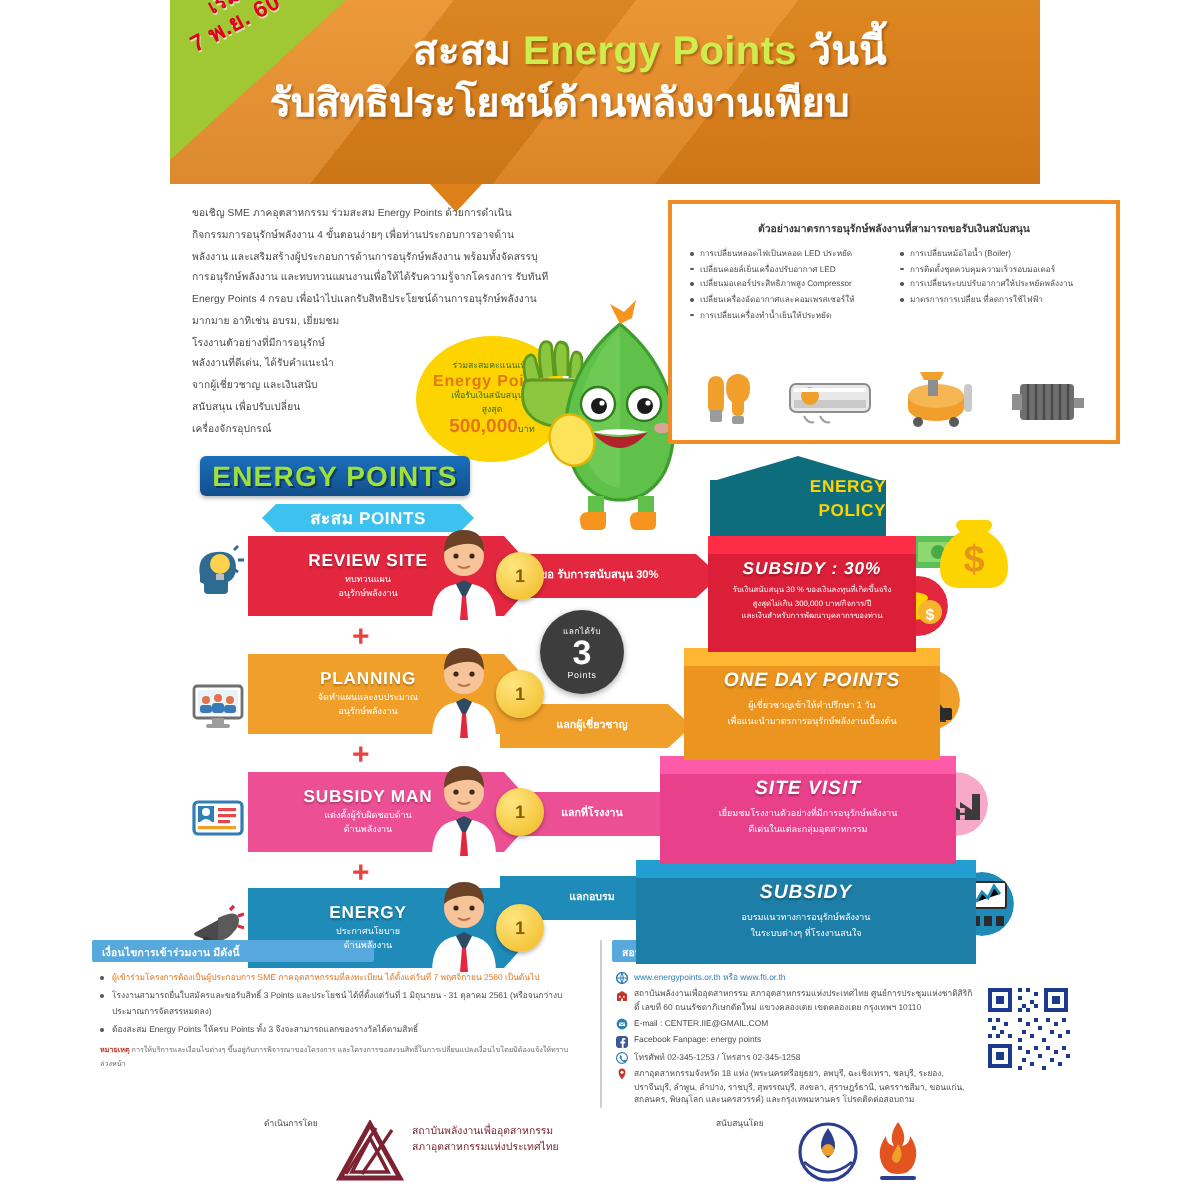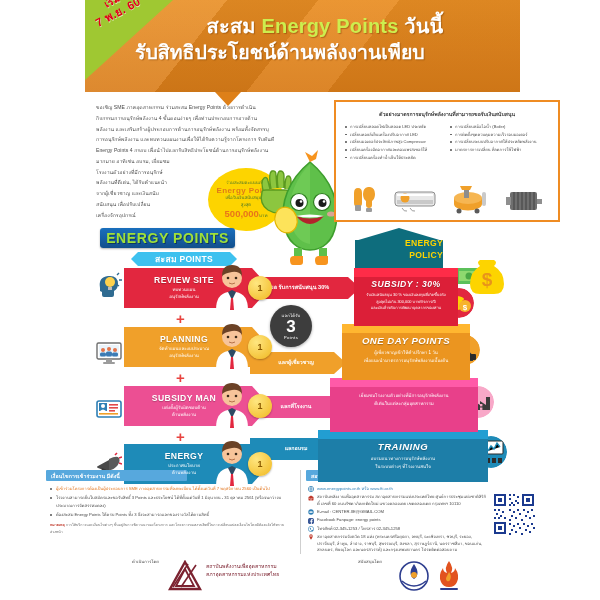--- a/index.html
+++ b/index.html
@@ -464,30 +464,31 @@
   <div class="pbadge">
     <div class="pb1">แลกได้รับ</div>
     <div class="pb2">3</div>
     <div class="pb3">Points</div>
   </div>
 
   <div class="stair" style="left:318px;top:430px;width:170px;height:52px;z-index:1">
     <div class="top" style="width:170px;background:#1e8bb8"></div>
     <div class="front" style="width:170px;height:43px;background:#1d7ea8"></div>
     <div class="lbl">
-      <div class="s1">TRAINING</div>
+      <div class="s1">SUBSIDY</div>
       <div class="s2">อบรมแนวทางการอนุรักษ์พลังงาน</div>
       <div class="s2" style="margin-top:0">ในระบบต่างๆ ที่โรงงานสนใจ</div>
     </div>
   </div>
 
   <div class="stair" style="left:330px;top:378px;width:148px;height:54px;z-index:2">
     <div class="top" style="width:148px;background:#ec4f93"></div>
     <div class="front" style="width:148px;height:45px;background:#e8408a"></div>
     <div class="lbl">
+      <div class="s1">SITE VISIT</div>
       <div class="s2">เยี่ยมชมโรงงานตัวอย่างที่มีการอนุรักษ์พลังงาน</div>
       <div class="s2" style="margin-top:0">ดีเด่นในแต่ละกลุ่มอุตสาหกรรม</div>
     </div>
   </div>
 
   <div class="stair" style="left:342px;top:324px;width:128px;height:56px;z-index:3">
     <div class="top" style="width:128px;background:#f0a02a"></div>
     <div class="front" style="width:128px;height:47px;background:#eb9520"></div>
     <div class="lbl">
       <div class="s1">ONE DAY POINTS</div>

